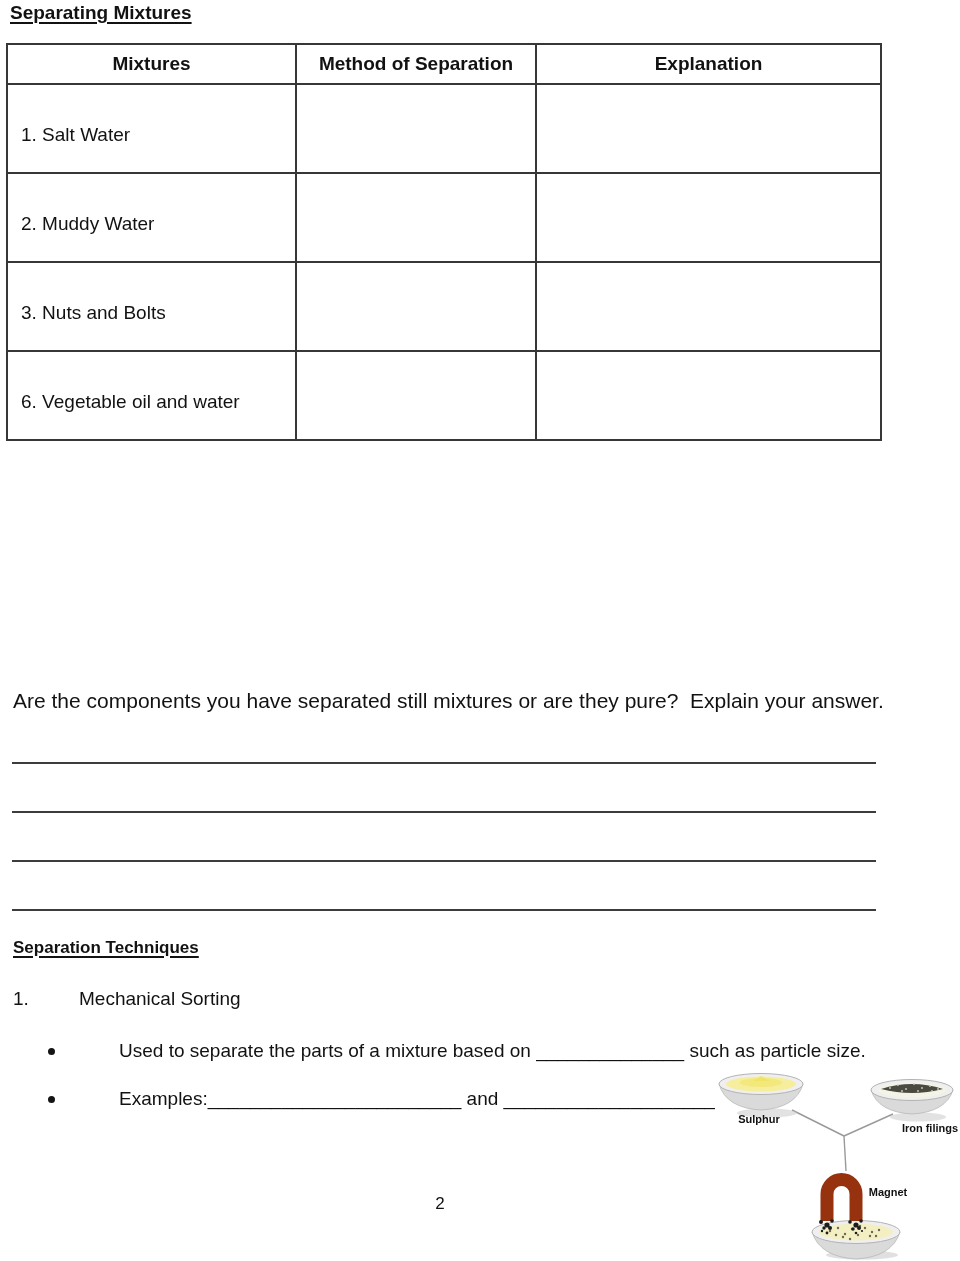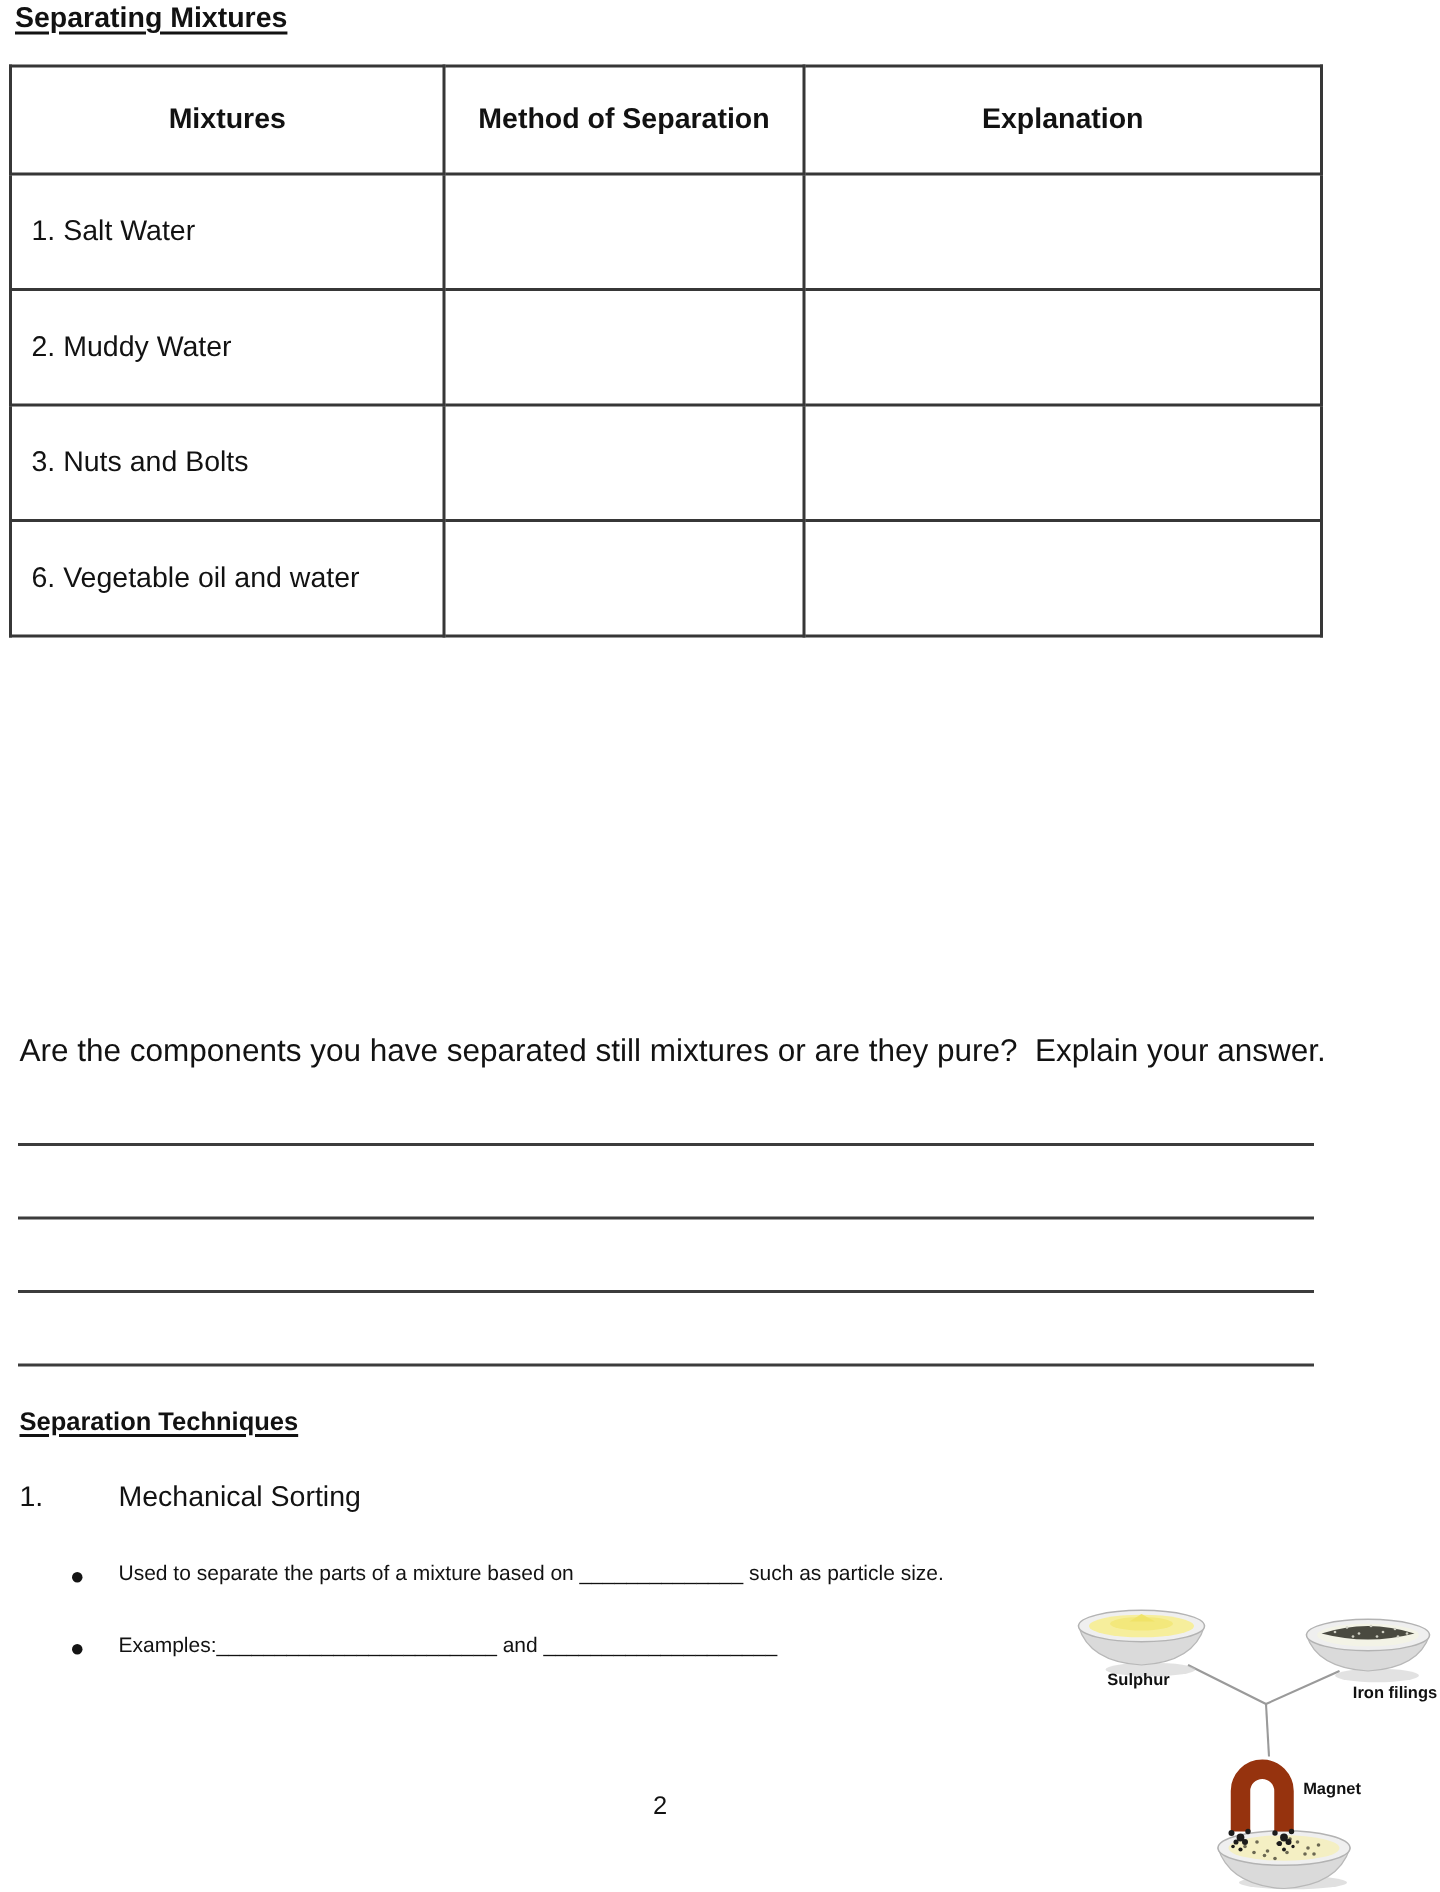--- a/index.html
+++ b/index.html
@@ -11,45 +11,46 @@
     position:absolute;left:10px;top:2px;margin:0;
     font-size:19px;font-weight:700;
     text-decoration:underline;text-decoration-thickness:2px;text-underline-offset:3px;text-align:right;
   }
   table.mix-table{
     position:absolute;left:6px;top:43px;width:874px;
     border-collapse:collapse;table-layout:fixed;
   }
   .mix-table th,.mix-table td{border:2px solid #373737;}
   .mix-table th{
-    font-size:19px;font-weight:700;text-align:center;height:38px;padding:16px;
+    font-size:19px;font-weight:700;text-align:center;height:38px;padding:0;
   }
   .mix-table td{
     font-size:19px;font-weight:400;height:75px;vertical-align:middle;
-    padding:0 4px 0 13px;text-align:left;
+    padding:12px 4px 0 13px;text-align:left;
   }
   .question{
     position:absolute;left:13px;top:689px;margin:0;width:940px;
     font-size:21px;white-space:pre-wrap;
   }
   .answer-line{
     position:absolute;left:12px;width:864px;height:0;
     border-bottom:2px solid #3c3c3c;
   }
   .l1{top:762px}.l2{top:811px}.l3{top:860px}.l4{top:909px}
   .sec-heading{
     position:absolute;left:13px;top:938px;margin:0;
     font-size:17px;font-weight:700;
     text-decoration:underline;text-decoration-thickness:2px;text-underline-offset:3px;
   }
   .numbered-item{position:absolute;left:13px;top:988px;font-size:19px;}
   .numbered-item .num{display:inline-block;width:66px;}
   .bullet{
-    position:absolute;left:48px;font-size:14px;display:flex;align-items:flex-start;
+    position:absolute;left:48px;font-size:19px;display:flex;align-items:flex-start;
     white-space:pre;
+    gap:40px;
   }
   .b1{top:1040px}.b2{top:1088px}
   .dot{
     width:7px;height:7px;border-radius:50%;background:#141414;
     margin:8px 24px 0 0;flex:none;
   }
   .page-number{
     position:absolute;left:0;top:1194px;width:880px;text-align:center;
     font-size:17px;
   }

